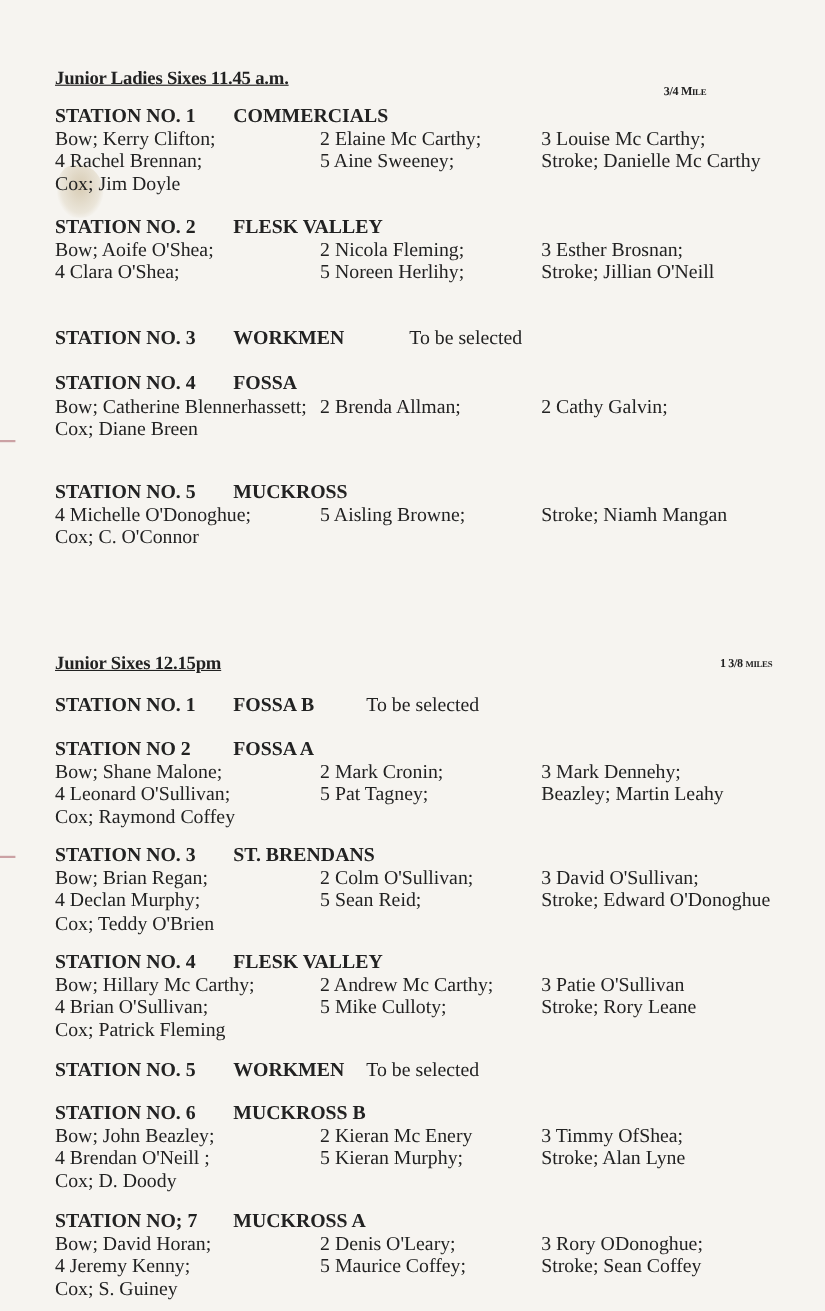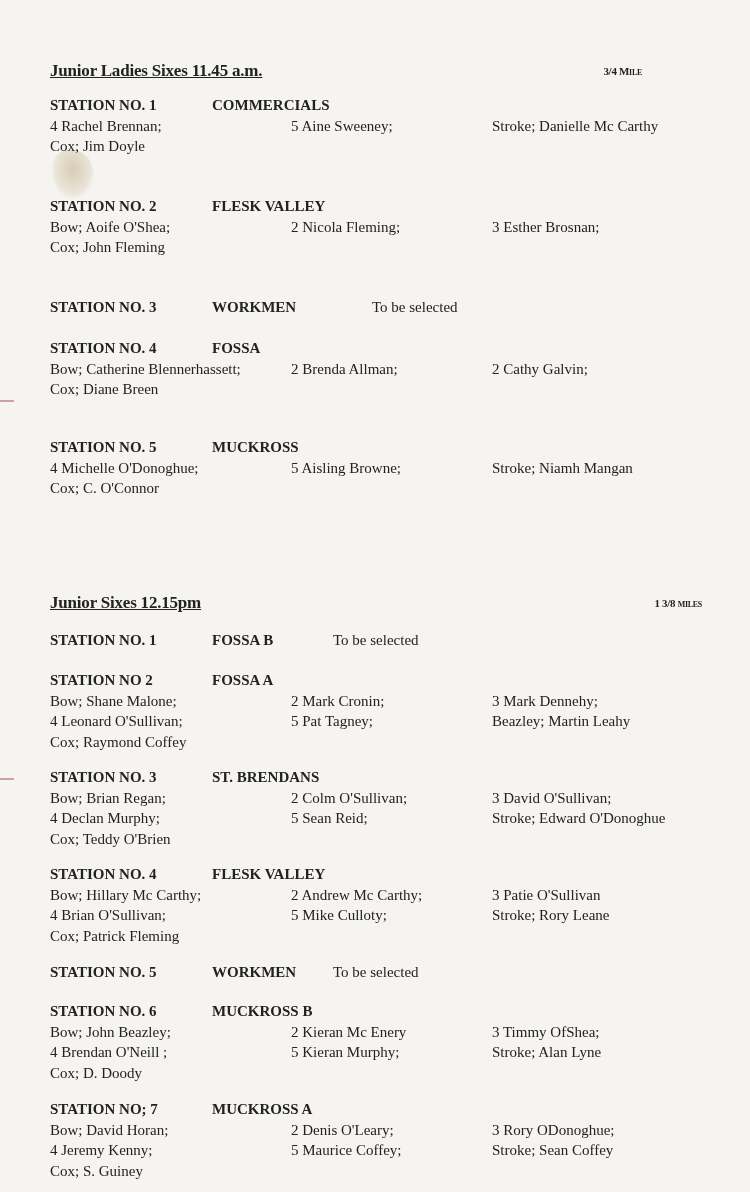--- a/index.html
+++ b/index.html
@@ -25,47 +25,52 @@
     .race-head { position: relative; height: 24px; }
     .race-title {
       position: absolute; left: 0; top: 0;
       font-weight: bold; font-size: 17px; text-decoration: underline;
       letter-spacing: -0.2px;
     }
     .race-dist {
       position: absolute; top: 4px; right: 0;
       font-weight: bold; font-size: 11px; font-variant: small-caps; letter-spacing: -0.3px;
     }
-    .station { position: absolute; left: 0; width: 660px; font-size: 15px; line-height: 20.5px; }
+    .station { position: absolute; left: 0; width: 660px; font-size: 18px; line-height: 20.5px; }
     .station-row { position: relative; height: 20.5px; white-space: nowrap; }
     .st-no { position: absolute; left: 0; font-weight: bold; }
     .st-club { position: absolute; left: 162px; font-weight: bold; }
     .st-note { position: absolute; }
     .c1 { position: absolute; left: 0; }
     .c2 { position: absolute; left: 241px; }
     .c3 { position: absolute; left: 442px; }
   </style>
 </head>
 <body>
 
 <div class="page">
   <div class="stain"></div>
   <div class="edge-mark" style="top:400px;"></div>
   <div class="edge-mark" style="top:778px;"></div>
 
   <div class="race" style="top:61px;">
     <div class="race-head">
       <span class="race-title">Junior Ladies Sixes 11.45 a.m.</span>
-      <span class="race-dist" style="right:68px;">3/4 Mile</span>
+      <span class="race-dist" style="right:68px;margin-top:12px;">3/4 Mile</span>
     </div>
 
     <div class="station" style="top:34px;">
       <div class="station-row">
         <span class="st-no">STATION NO. 1</span>
         <span class="st-club">COMMERCIALS</span>
+      </div>
+      <div class="station-row">
+        <span class="c1">Bow; Kerry Clifton;</span>
+        <span class="c2">2 Elaine Mc Carthy;</span>
+        <span class="c3">3 Louise Mc Carthy;</span>
       </div>
       <div class="station-row">
         <span class="c1">4 Rachel Brennan;</span>
         <span class="c2">5 Aine Sweeney;</span>
         <span class="c3">Stroke; Danielle Mc Carthy</span>
       </div>
       <div class="station-row">
         <span class="c1">Cox; Jim Doyle</span>
       </div>
     </div>
@@ -74,21 +79,23 @@
       <div class="station-row">
         <span class="st-no">STATION NO. 2</span>
         <span class="st-club">FLESK VALLEY</span>
       </div>
       <div class="station-row">
         <span class="c1">Bow; Aoife O'Shea;</span>
         <span class="c2">2 Nicola Fleming;</span>
         <span class="c3">3 Esther Brosnan;</span>
       </div>
       <div class="station-row">
-        <span class="c1">Cox; John Fleming</span>
+        <span class="c1">4 Clara O'Shea;</span>
+        <span class="c2">5 Noreen Herlihy;</span>
+        <span class="c3">Stroke; Jillian O'Neill</span>
       </div>
     </div>
 
     <div class="station" style="top:236px;">
       <div class="station-row">
         <span class="st-no">STATION NO. 3</span>
         <span class="st-club">WORKMEN</span>
         <span class="st-note" style="left:322px;">To be selected</span>
       </div>
     </div>

